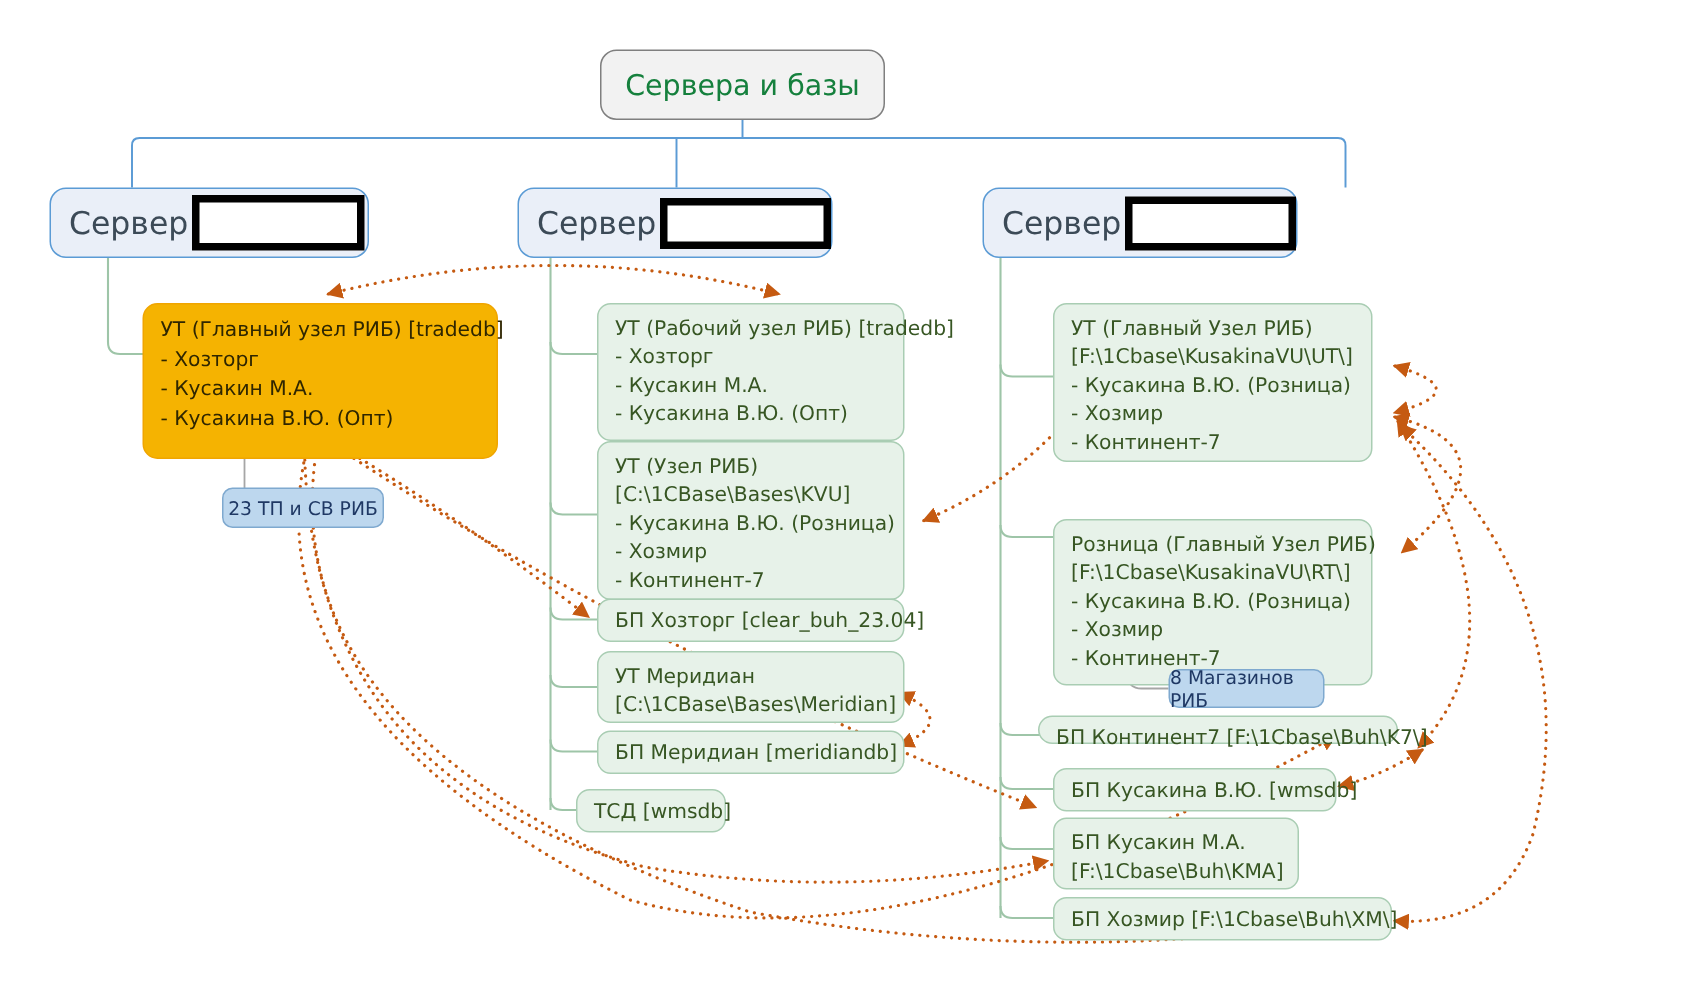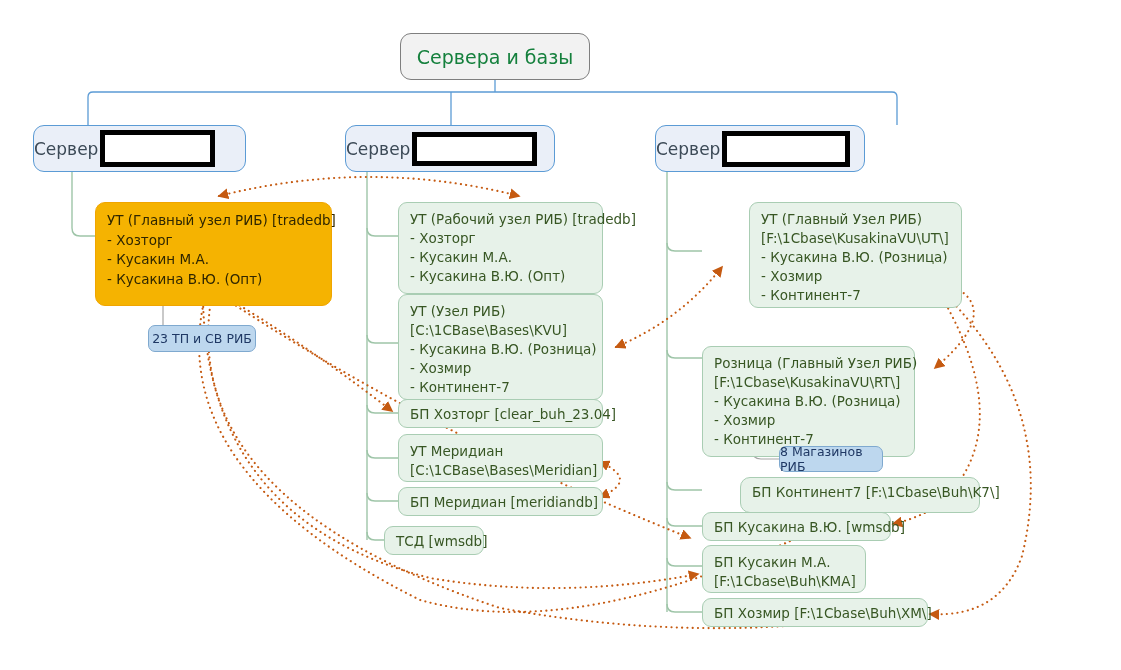--- a/index.html
+++ b/index.html
@@ -10,21 +10,21 @@
   .node{position:absolute;box-sizing:border-box;border-radius:9px;}
   .node .ln{display:block;white-space:pre;}
 
   
   .root{background:#f2f2f2;border:1px solid #7f7f7f;color:#15803d;
         display:flex;align-items:center;justify-content:center;
         font-size:19px;border-radius:11px;}
 
   
   .server{background:#eaeff8;border:1px solid #5b9bd5;color:#3c4a57;
-          display:flex;align-items:center;font-size:17px;
+          display:flex;align-items:center;font-size:21px;padding-left:12px;
           border-radius:11px;}
   .redact{display:inline-block;background:#ffffff;border:5px solid #000000;
           margin-left:2px;vertical-align:middle;}
 
   
   .db{background:#e7f2e9;border:1px solid #a9cdb3;color:#375623;
       padding:7px 10px 7px 11px;font-size:13.5px;line-height:19px;}
   .db .ln{color:#375623;}
 
   
@@ -159,41 +159,41 @@
   </div>
 
   <div class="node db" style="left:398px;top:487px;width:205px;height:29px;padding-top:5px;">
     <span class="ln">БП Меридиан [meridiandb]</span>
   </div>
 
   <div class="node db" style="left:384px;top:526px;width:100px;height:29px;padding-top:5px;">
     <span class="ln">ТСД [wmsdb]</span>
   </div>
 
-  <div class="node db" style="left:702px;top:202px;width:213px;height:106px;margin-left:47px;">
+  <div class="node db" style="left:702px;top:202px;width:213px;height:106px;">
     <span class="ln">УТ (Главный Узел РИБ)</span>
     <span class="ln">[F:\1Cbase\KusakinaVU\UT\]</span>
     <span class="ln">- Кусакина В.Ю. (Розница)</span>
     <span class="ln">- Хозмир</span>
     <span class="ln">- Континент-7</span>
   </div>
 
   <div class="node db" style="left:702px;top:310px;width:213px;height:111px;margin-top:36px;">
     <span class="ln">Розница (Главный Узел РИБ)</span>
     <span class="ln">[F:\1Cbase\KusakinaVU\RT\]</span>
     <span class="ln">- Кусакина В.Ю. (Розница)</span>
     <span class="ln">- Хозмир</span>
     <span class="ln">- Континент-7</span>
   </div>
 
   <div class="node badge" style="left:779px;top:446px;width:104px;height:26px;">
     <span>8 Магазинов РИБ</span>
   </div>
 
-  <div class="node db" style="left:740px;top:477px;width:240px;height:36px;padding-top:5px;border-radius:10px;">
+  <div class="node db" style="left:692px;top:477px;width:240px;height:19px;padding-top:5px;border-radius:10px;">
     <span class="ln">БП Континент7 [F:\1Cbase\Buh\K7\]</span>
   </div>
 
   <div class="node db" style="left:702px;top:512px;width:189px;height:29px;padding-top:5px;">
     <span class="ln">БП Кусакина В.Ю. [wmsdb]</span>
   </div>
 
   <div class="node db" style="left:702px;top:545px;width:164px;height:48px;">
     <span class="ln">БП Кусакин М.А.</span>
     <span class="ln">[F:\1Cbase\Buh\KMA]</span>

